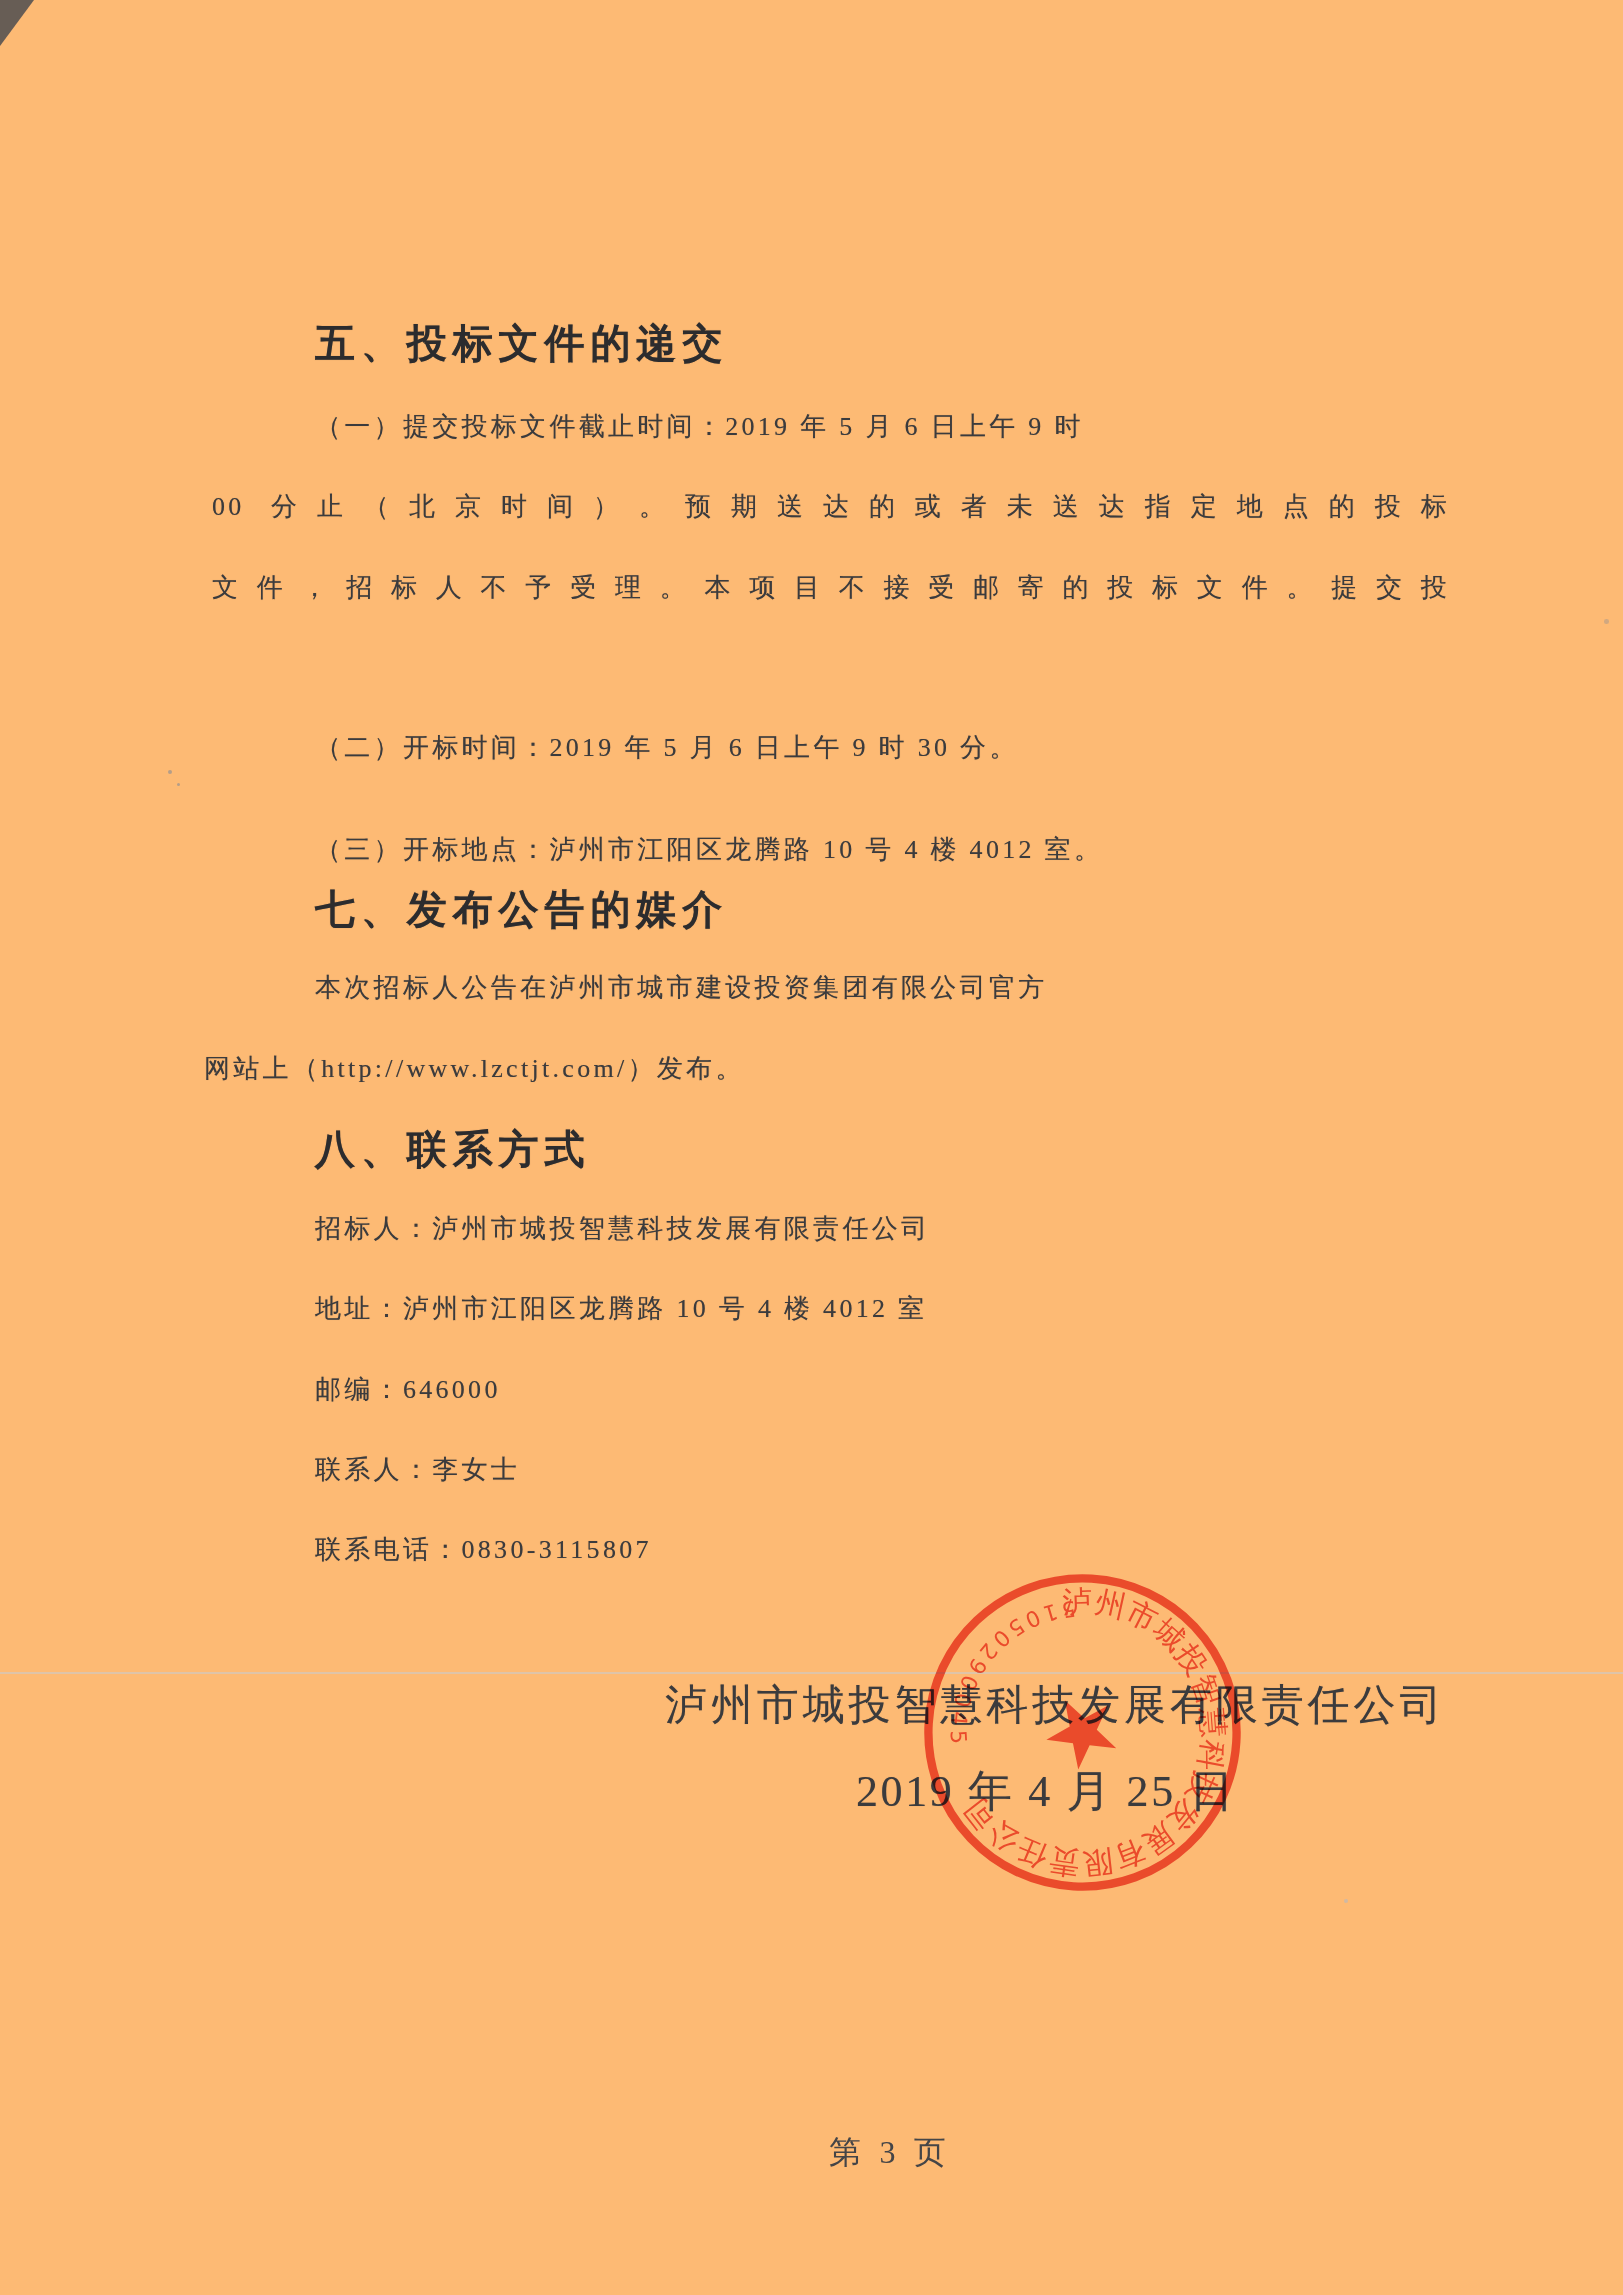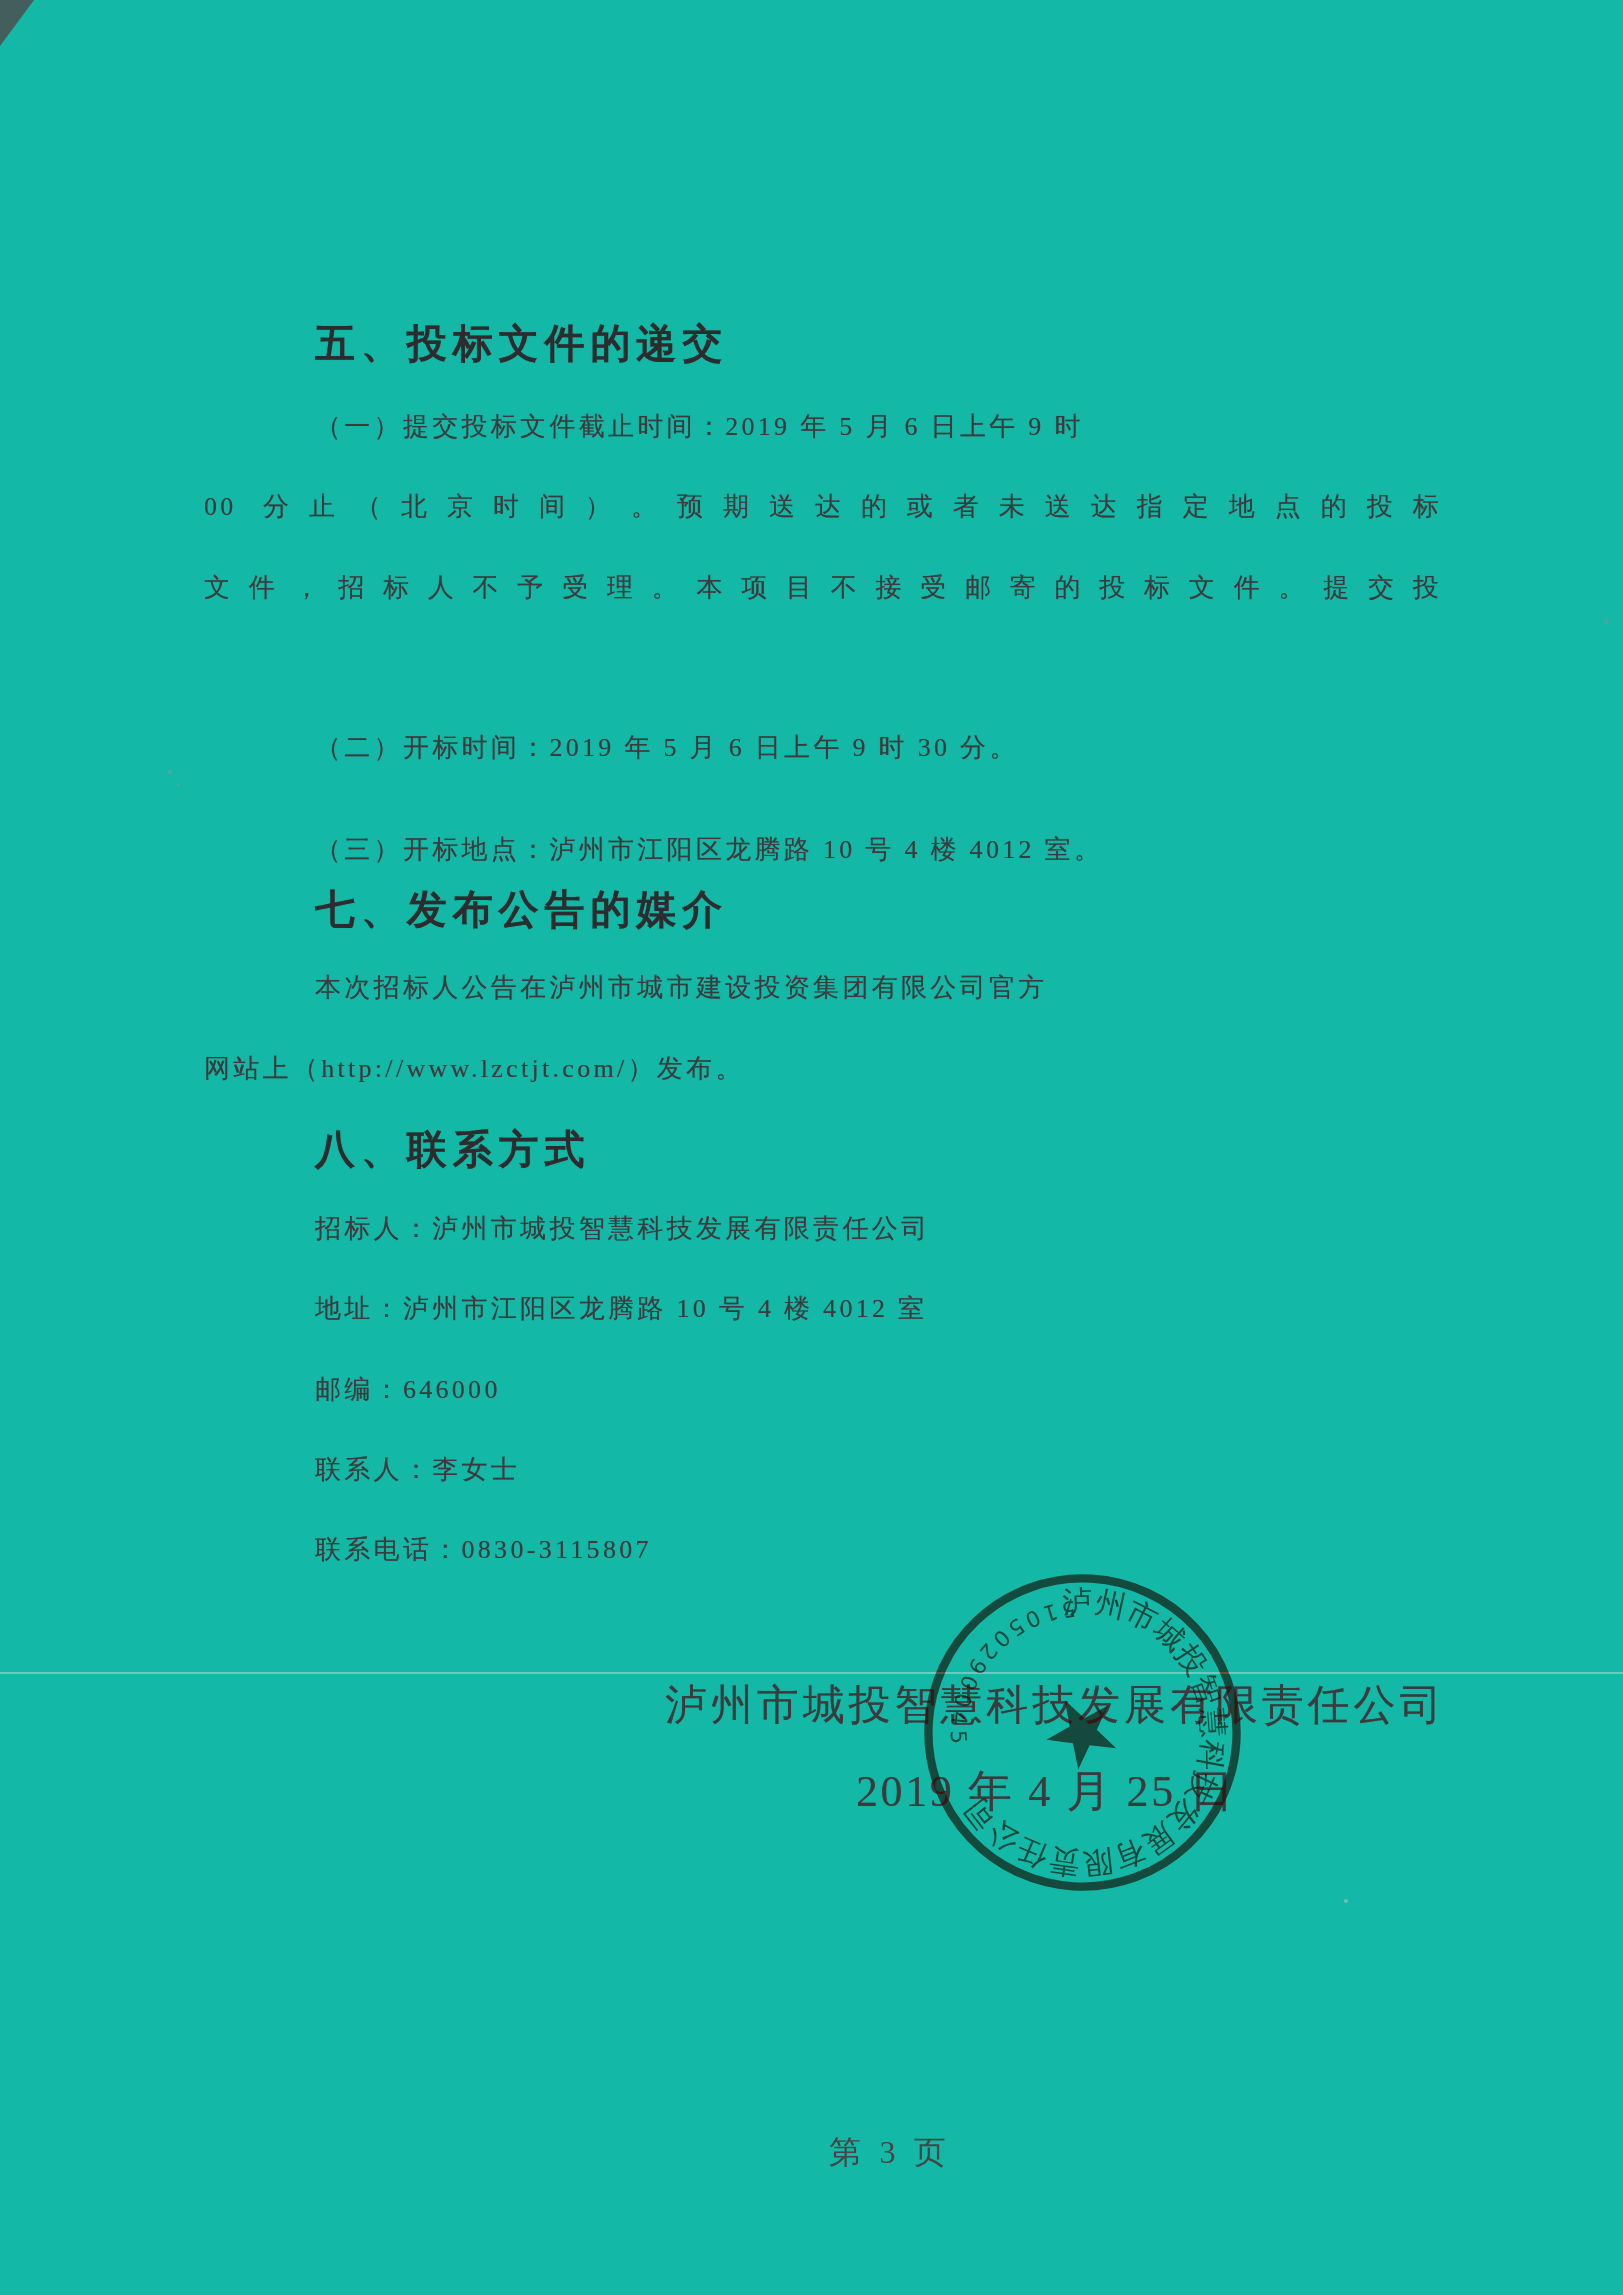--- a/index.html
+++ b/index.html
@@ -1,29 +1,29 @@
 <!DOCTYPE html>
 <html style="font-size:10.5px"><head>
 <meta charset="utf-8">
 <style>
   html,body{margin:0;padding:0;background:#9a9aa0;}
   .page{
     position:relative; width:1623px; height:2295px; margin:0 auto;
-    background:#14b8a6; overflow:hidden;
+    background:#fdba74; overflow:hidden;
     font-family:"Liberation Serif","DejaVu Serif",serif;
     color:#3b3b3d;
   }
   .line{
     position:absolute; left:204px; width:1238px;
     font-size:26px; line-height:50px; letter-spacing:3.3px;
     text-shadow:0 0 0.7px rgba(58,58,60,.45);
     white-space:nowrap;
   }
   .indent{ text-indent:111px; }
-  .fill{ white-space:normal; text-align:justify; text-align-last:justify; }
+  .fill{ white-space:normal; text-align:justify; text-align-last:justify;margin-left:8px; }
   .heading{
     font-family:"DejaVu Sans","Liberation Sans",sans-serif;
     font-weight:700; font-size:40px; letter-spacing:5.9px; color:#2c2c2e;
     text-shadow:0 0 0.7px rgba(44,44,46,.5);
   }
   .sig-company{
     position:absolute; left:665px; top:1677px; font-size:42px;
     letter-spacing:3.9px; white-space:nowrap; text-shadow:0 0 0.7px rgba(58,58,60,.45);
   }
   .sig-date{

